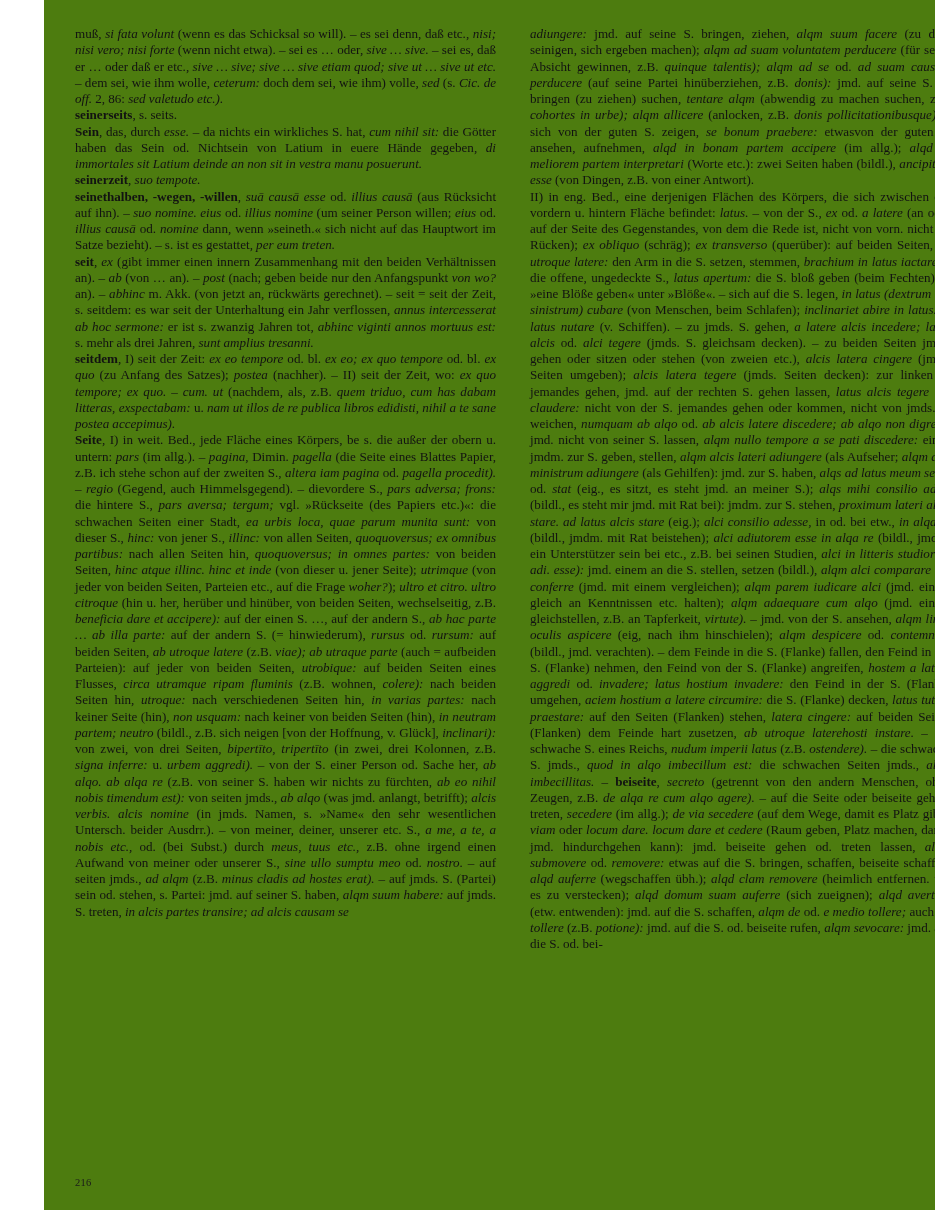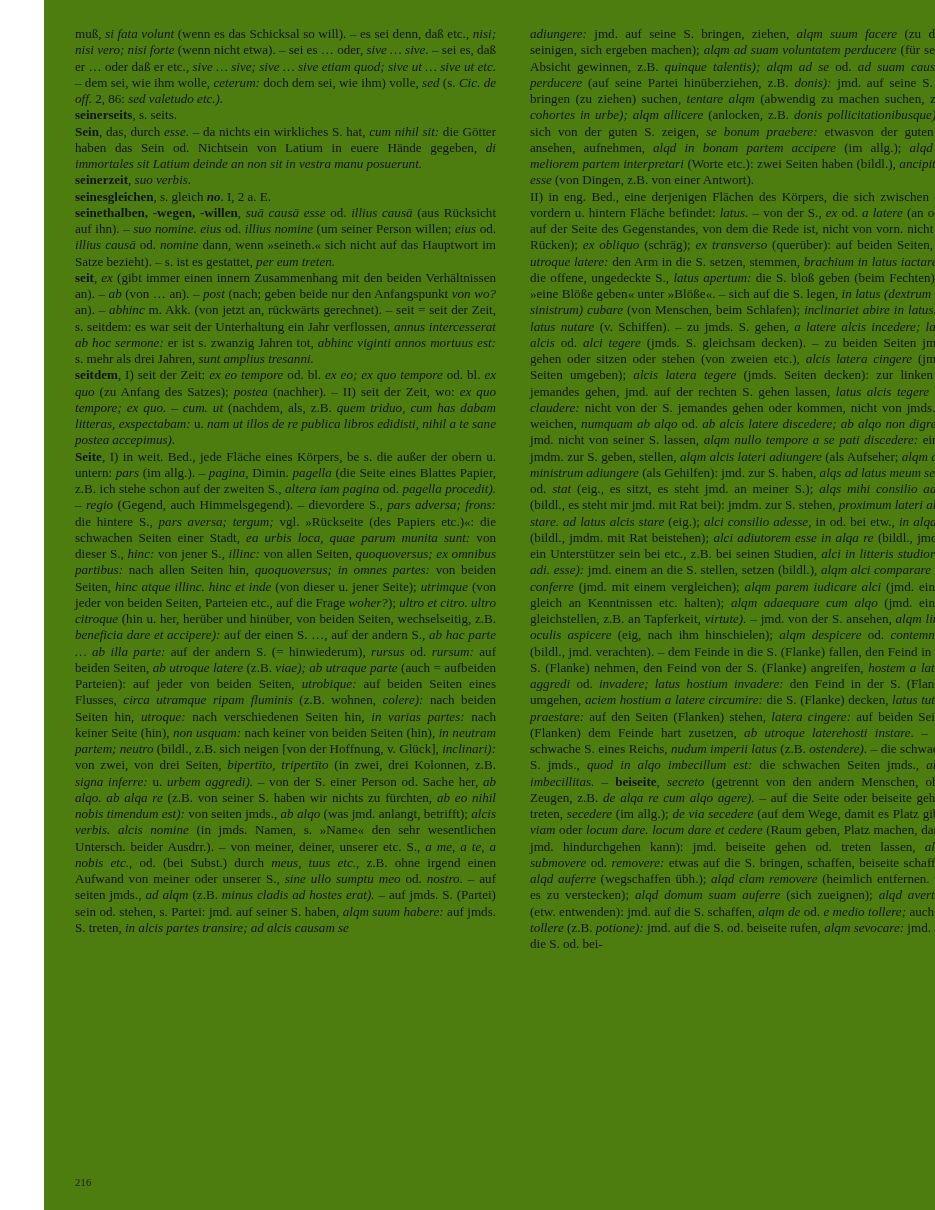--- a/index.html
+++ b/index.html
@@ -62,22 +62,21 @@
 <body>
 
 <div class="page">
 
   <div class="columns">
 
     <div class="column" id="left-col">
         <p class="entry">muß, <i>si fata volunt</i> (wenn es das Schicksal so will). – es sei denn, daß etc., <i>nisi; nisi vero; nisi forte</i> (wenn nicht etwa). – sei es … oder, <i>sive … sive.</i> – sei es, daß er … oder daß er etc., <i>sive … sive; sive … sive etiam quod; sive ut … sive ut etc.</i> – dem sei, wie ihm wolle, <i>ceterum:</i> doch dem sei, wie ihm) volle, <i>sed</i> (s. <i>Cic. de off.</i> 2, 86: <i>sed valetudo etc.).</i></p>
         <p class="entry"><b>seinerseits</b>, s. seits.</p>
         <p class="entry"><b>Sein</b>, das, durch <i>esse.</i> – da nichts ein wirkliches S. hat, <i>cum nihil sit:</i> die Götter haben das Sein od. Nichtsein von Latium in euere Hände gegeben, <i>di immortales sit Latium deinde an non sit in vestra manu posuerunt.</i></p>
-        <p class="entry"><b>seinerzeit</b>, <i>suo verbis.</i></p>
-        <p class="entry"><b>seinesgleichen</b>, s. gleich <b><i>no</i></b>. I, 2 a. E.</p>
+        <p class="entry"><b>seinerzeit</b>, <i>suo tempote.</i></p>
         <p class="entry"><b>seinethalben, -wegen, -willen</b>, <i>suā causā esse</i> od. <i>illius causā</i> (aus Rücksicht auf ihn). – <i>suo nomine. eius</i> od. <i>illius nomine</i> (um seiner Person willen; <i>eius</i> od. <i>illius causā</i> od. <i>nomine</i> dann, wenn »seineth.« sich nicht auf das Hauptwort im Satze bezieht). – s. ist es gestattet, <i>per eum treten.</i></p>
         <p class="entry"><b>seit</b>, <i>ex</i> (gibt immer einen innern Zusammenhang mit den beiden Verhältnissen an). – <i>ab</i> (von … an). – <i>post</i> (nach; geben beide nur den Anfangspunkt <i>von wo?</i> an). – <i>abhinc</i> m. Akk. (von jetzt an, rückwärts gerechnet). – seit = seit der Zeit, s. seitdem: es war seit der Unterhaltung ein Jahr verflossen, <i>annus intercesserat ab hoc sermone:</i> er ist s. zwanzig Jahren tot, <i>abhinc viginti annos mortuus est:</i> s. mehr als drei Jahren, <i>sunt amplius tresanni.</i></p>
         <p class="entry"><b>seitdem</b>, I) seit der Zeit: <i>ex eo tempore</i> od. bl. <i>ex eo; ex quo tempore</i> od. bl. <i>ex quo</i> (zu Anfang des Satzes); <i>postea</i> (nachher). – II) seit der Zeit, wo: <i>ex quo tempore; ex quo.</i> – <i>cum. ut</i> (nachdem, als, z.B. <i>quem triduo, cum has dabam litteras, exspectabam:</i> u. <i>nam ut illos de re publica libros edidisti, nihil a te sane postea accepimus).</i></p>
         <p class="entry"><b>Seite</b>, I) in weit. Bed., jede Fläche eines Körpers, be s. die außer der obern u. untern: <i>pars</i> (im allg.). – <i>pagina</i>, Dimin. <i>pagella</i> (die Seite eines Blattes Papier, z.B. ich stehe schon auf der zweiten S., <i>altera iam pagina</i> od. <i>pagella procedit).</i> – <i>regio</i> (Gegend, auch Himmelsgegend). – dievordere S., <i>pars adversa; frons:</i> die hintere S., <i>pars aversa; tergum;</i> vgl. »Rückseite (des Papiers etc.)«: die schwachen Seiten einer Stadt, <i>ea urbis loca, quae parum munita sunt:</i> von dieser S., <i>hinc:</i> von jener S., <i>illinc:</i> von allen Seiten, <i>quoquoversus; ex omnibus partibus:</i> nach allen Seiten hin, <i>quoquoversus; in omnes partes:</i> von beiden Seiten, <i>hinc atque illinc. hinc et inde</i> (von dieser u. jener Seite); <i>utrimque</i> (von jeder von beiden Seiten, Parteien etc., auf die Frage <i>woher?</i>); <i>ultro et citro. ultro citroque</i> (hin u. her, herüber und hinüber, von beiden Seiten, wechselseitig, z.B. <i>beneficia dare et accipere):</i> auf der einen S. …, auf der andern S., <i>ab hac parte … ab illa parte:</i> auf der andern S. (= hinwiederum), <i>rursus</i> od. <i>rursum:</i> auf beiden Seiten, <i>ab utroque latere</i> (z.B. <i>viae); ab utraque parte</i> (auch = aufbeiden Parteien): auf jeder von beiden Seiten, <i>utrobique:</i> auf beiden Seiten eines Flusses, <i>circa utramque ripam fluminis</i> (z.B. wohnen, <i>colere):</i> nach beiden Seiten hin, <i>utroque:</i> nach verschiedenen Seiten hin, <i>in varias partes:</i> nach keiner Seite (hin), <i>non usquam:</i> nach keiner von beiden Seiten (hin), <i>in neutram partem; neutro</i> (bildl., z.B. sich neigen [von der Hoffnung, v. Glück], <i>inclinari):</i> von zwei, von drei Seiten, <i>bipertīto, tripertīto</i> (in zwei, drei Kolonnen, z.B. <i>signa inferre:</i> u. <i>urbem aggredi).</i> – von der S. einer Person od. Sache her, <i>ab alqo. ab alqa re</i> (z.B. von seiner S. haben wir nichts zu fürchten, <i>ab eo nihil nobis timendum est):</i> von seiten jmds., <i>ab alqo</i> (was jmd. anlangt, betrifft); <i>alcis verbis. alcis nomine</i> (in jmds. Namen, s. »Name« den sehr wesentlichen Untersch. beider Ausdrr.). – von meiner, deiner, unserer etc. S., <i>a me, a te, a nobis etc.,</i> od. (bei Subst.) durch <i>meus, tuus etc.,</i> z.B. ohne irgend einen Aufwand von meiner oder unserer S., <i>sine ullo sumptu meo</i> od. <i>nostro.</i> – auf seiten jmds., <i>ad alqm</i> (z.B. <i>minus cladis ad hostes erat).</i> – auf jmds. S. (Partei) sein od. stehen, s. Partei: jmd. auf seiner S. haben, <i>alqm suum habere:</i> auf jmds. S. treten, <i>in alcis partes transire; ad alcis causam se</i></p>
       </div>
 
     <div class="column" id="right-col">
         <p class="entry"><i>adiungere:</i> jmd. auf seine S. bringen, ziehen, <i>alqm suum facere</i> (zu dem seinigen, sich ergeben machen); <i>alqm ad suam voluntatem perducere</i> (für seine Absicht gewinnen, z.B. <i>quinque talentis); alqm ad se</i> od. <i>ad suam causam perducere</i> (auf seine Partei hinüberziehen, z.B. <i>donis):</i> jmd. auf seine S. zu bringen (zu ziehen) suchen, <i>tentare alqm</i> (abwendig zu machen suchen, z.B. <i>cohortes in urbe); alqm allicere</i> (anlocken, z.B. <i>donis pollicitationibusque).</i> – sich von der guten S. zeigen, <i>se bonum praebere:</i> etwasvon der guten S. ansehen, aufnehmen, <i>alqd in bonam partem accipere</i> (im allg.); <i>alqd in meliorem partem interpretari</i> (Worte etc.): zwei Seiten haben (bildl.), <i>ancipitem esse</i> (von Dingen, z.B. von einer Antwort).</p>
         <p class="entry">II) in eng. Bed., eine derjenigen Flächen des Körpers, die sich zwischen der vordern u. hintern Fläche befindet: <i>latus.</i> – von der S., <i>ex</i> od. <i>a latere</i> (an oder auf der Seite des Gegenstandes, von dem die Rede ist, nicht von vorn. nicht im Rücken); <i>ex obliquo</i> (schräg); <i>ex transverso</i> (querüber): auf beiden Seiten, <i>ab utroque latere:</i> den Arm in die S. setzen, stemmen, <i>brachium in latus iactare.</i> – die offene, ungedeckte S., <i>latus apertum:</i> die S. bloß geben (beim Fechten), s. »eine Blöße geben« unter »Blöße«. – sich auf die S. legen, <i>in latus (dextrum</i> od. <i>sinistrum) cubare</i> (von Menschen, beim Schlafen); <i>inclinariet abire in latus. in latus nutare</i> (v. Schiffen). – zu jmds. S. gehen, <i>a latere alcis incedere; latus alcis</i> od. <i>alci tegere</i> (jmds. S. gleichsam decken). – zu beiden Seiten jmds. gehen oder sitzen oder stehen (von zweien etc.), <i>alcis latera cingere</i> (jmds. Seiten umgeben); <i>alcis latera tegere</i> (jmds. Seiten decken): zur linken S. jemandes gehen, jmd. auf der rechten S. gehen lassen, <i>latus alcis tegere</i> od. <i>claudere:</i> nicht von der S. jemandes gehen oder kommen, nicht von jmds. S. weichen, <i>numquam ab alqo</i> od. <i>ab alcis latere discedere; ab alqo non digredi:</i> jmd. nicht von seiner S. lassen, <i>alqm nullo tempore a se pati discedere:</i> einen jmdm. zur S. geben, stellen, <i>alqm alcis lateri adiungere</i> (als Aufseher; <i>alqm alci ministrum adiungere</i> (als Gehilfen): jmd. zur S. haben, <i>alqs ad latus meum sedet</i> od. <i>stat</i> (eig., es sitzt, es steht jmd. an meiner S.); <i>alqs mihi consilio adest</i> (bildl., es steht mir jmd. mit Rat bei): jmdm. zur S. stehen, <i>proximum lateri alcis stare. ad latus alcis stare</i> (eig.); <i>alci consilio adesse,</i> in od. bei etw., <i>in alqa re</i> (bildl., jmdm. mit Rat beistehen); <i>alci adiutorem esse in alqa re</i> (bildl., jmdm. ein Unterstützer sein bei etc., z.B. bei seinen Studien, <i>alci in litteris studiorum adi. esse):</i> jmd. einem an die S. stellen, setzen (bildl.), <i>alqm alci comparare</i> od. <i>conferre</i> (jmd. mit einem vergleichen); <i>alqm parem iudicare alci</i> (jmd. einem gleich an Kenntnissen etc. halten); <i>alqm adaequare cum alqo</i> (jmd. einem gleichstellen, z.B. an Tapferkeit, <i>virtute).</i> – jmd. von der S. ansehen, <i>alqm limis oculis aspicere</i> (eig, nach ihm hinschielen); <i>alqm despicere</i> od. <i>contemnere</i> (bildl., jmd. verachten). – dem Feinde in die S. (Flanke) fallen, den Feind in die S. (Flanke) nehmen, den Feind von der S. (Flanke) angreifen, <i>hostem a latere aggredi</i> od. <i>invadere; latus hostium invadere:</i> den Feind in der S. (Flanke) umgehen, <i>aciem hostium a latere circumire:</i> die S. (Flanke) decken, <i>latus tutum praestare:</i> auf den Seiten (Flanken) stehen, <i>latera cingere:</i> auf beiden Seiten (Flanken) dem Feinde hart zusetzen, <i>ab utroque laterehosti instare.</i> – die schwache S. eines Reichs, <i>nudum imperii latus</i> (z.B. <i>ostendere).</i> – die schwache S. jmds., <i>quod in alqo imbecillum est:</i> die schwachen Seiten jmds., <i>alcis imbecillitas.</i> – <b>beiseite</b>, <i>secreto</i> (getrennt von den andern Menschen, ohne Zeugen, z.B. <i>de alqa re cum alqo agere).</i> – auf die Seite oder beiseite gehen, treten, <i>secedere</i> (im allg.); <i>de via secedere</i> (auf dem Wege, damit es Platz gibt); <i>viam</i> oder <i>locum dare. locum dare et cedere</i> (Raum geben, Platz machen, damit jmd. hindurchgehen kann): jmd. beiseite gehen od. treten lassen, <i>alqm submovere</i> od. <i>removere:</i> etwas auf die S. bringen, schaffen, beiseite schaffen, <i>alqd auferre</i> (wegschaffen übh.); <i>alqd clam removere</i> (heimlich entfernen. um es zu verstecken); <i>alqd domum suam auferre</i> (sich zueignen); <i>alqd avertere</i> (etw. entwenden): jmd. auf die S. schaffen, <i>alqm de</i> od. <i>e medio tollere;</i> auch bl. <i>tollere</i> (z.B. <i>potione):</i> jmd. auf die S. od. beiseite rufen, <i>alqm sevocare:</i> jmd. auf die S. od. bei-</p>
       </div>

